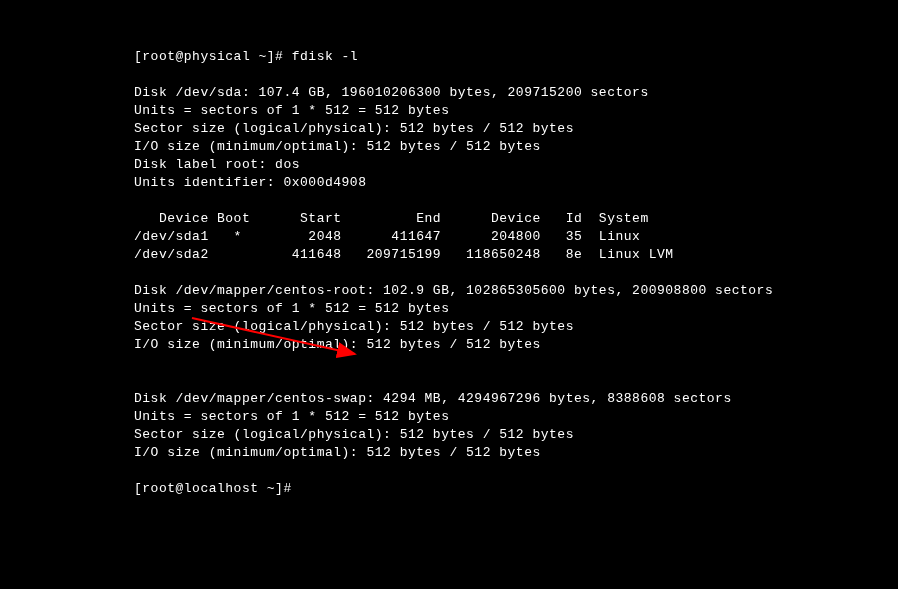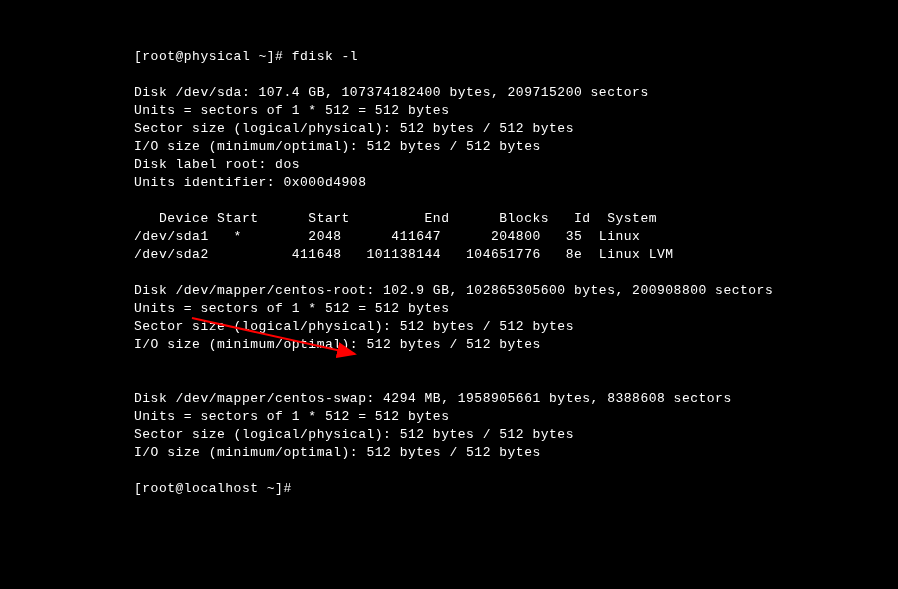--- a/index.html
+++ b/index.html
@@ -27,38 +27,38 @@
       height: 42px;
       pointer-events: none;
     }
     .arrow svg { display: block; }
   </style>
 </head>
 <body>
 
 <div class="terminal"><span>[root@physical ~]# fdisk -l</span>
 
-<span>Disk /dev/sda: 107.4 GB, 107374182400 bytes, 209715200 sectors</span>
+<span>Disk /dev/sda: 107.4 GB, 196010206300 bytes, 209715200 sectors</span>
 <span>Units = sectors of 1 * 512 = 512 bytes</span>
 <span>Sector size (logical/physical): 512 bytes / 512 bytes</span>
 <span>I/O size (minimum/optimal): 512 bytes / 512 bytes</span>
 <span>Disk label root: dos</span>
 <span>Units identifier: 0x000d4908</span>
 
-<span>   Device Start      Start         End      Blocks   Id  System</span>
+<span>   Device Boot      Start         End      Device   Id  System</span>
 <span>/dev/sda1   *        2048      411647      204800   35  Linux</span>
-<span>/dev/sda2          411648   101138144   104651776   8e  Linux LVM</span>
+<span>/dev/sda2          411648   209715199   118650248   8e  Linux LVM</span>
 
 <span>Disk /dev/mapper/centos-root: 102.9 GB, 102865305600 bytes, 200908800 sectors</span>
 <span>Units = sectors of 1 * 512 = 512 bytes</span>
 <span>Sector size (logical/physical): 512 bytes / 512 bytes</span>
 <span>I/O size (minimum/optimal): 512 bytes / 512 bytes</span>
 
 
-<span>Disk /dev/mapper/centos-swap: 4294 MB, 1958905661 bytes, 8388608 sectors</span>
+<span>Disk /dev/mapper/centos-swap: 4294 MB, 4294967296 bytes, 8388608 sectors</span>
 <span>Units = sectors of 1 * 512 = 512 bytes</span>
 <span>Sector size (logical/physical): 512 bytes / 512 bytes</span>
 <span>I/O size (minimum/optimal): 512 bytes / 512 bytes</span>
 
 <span>[root@localhost ~]#</span></div>
 
 <div class="arrow">
   <svg width="180" height="45" viewBox="0 0 180 45">
     <defs>
       <marker id="ah" markerWidth="10" markerHeight="8" refX="9" refY="4" orient="auto">

